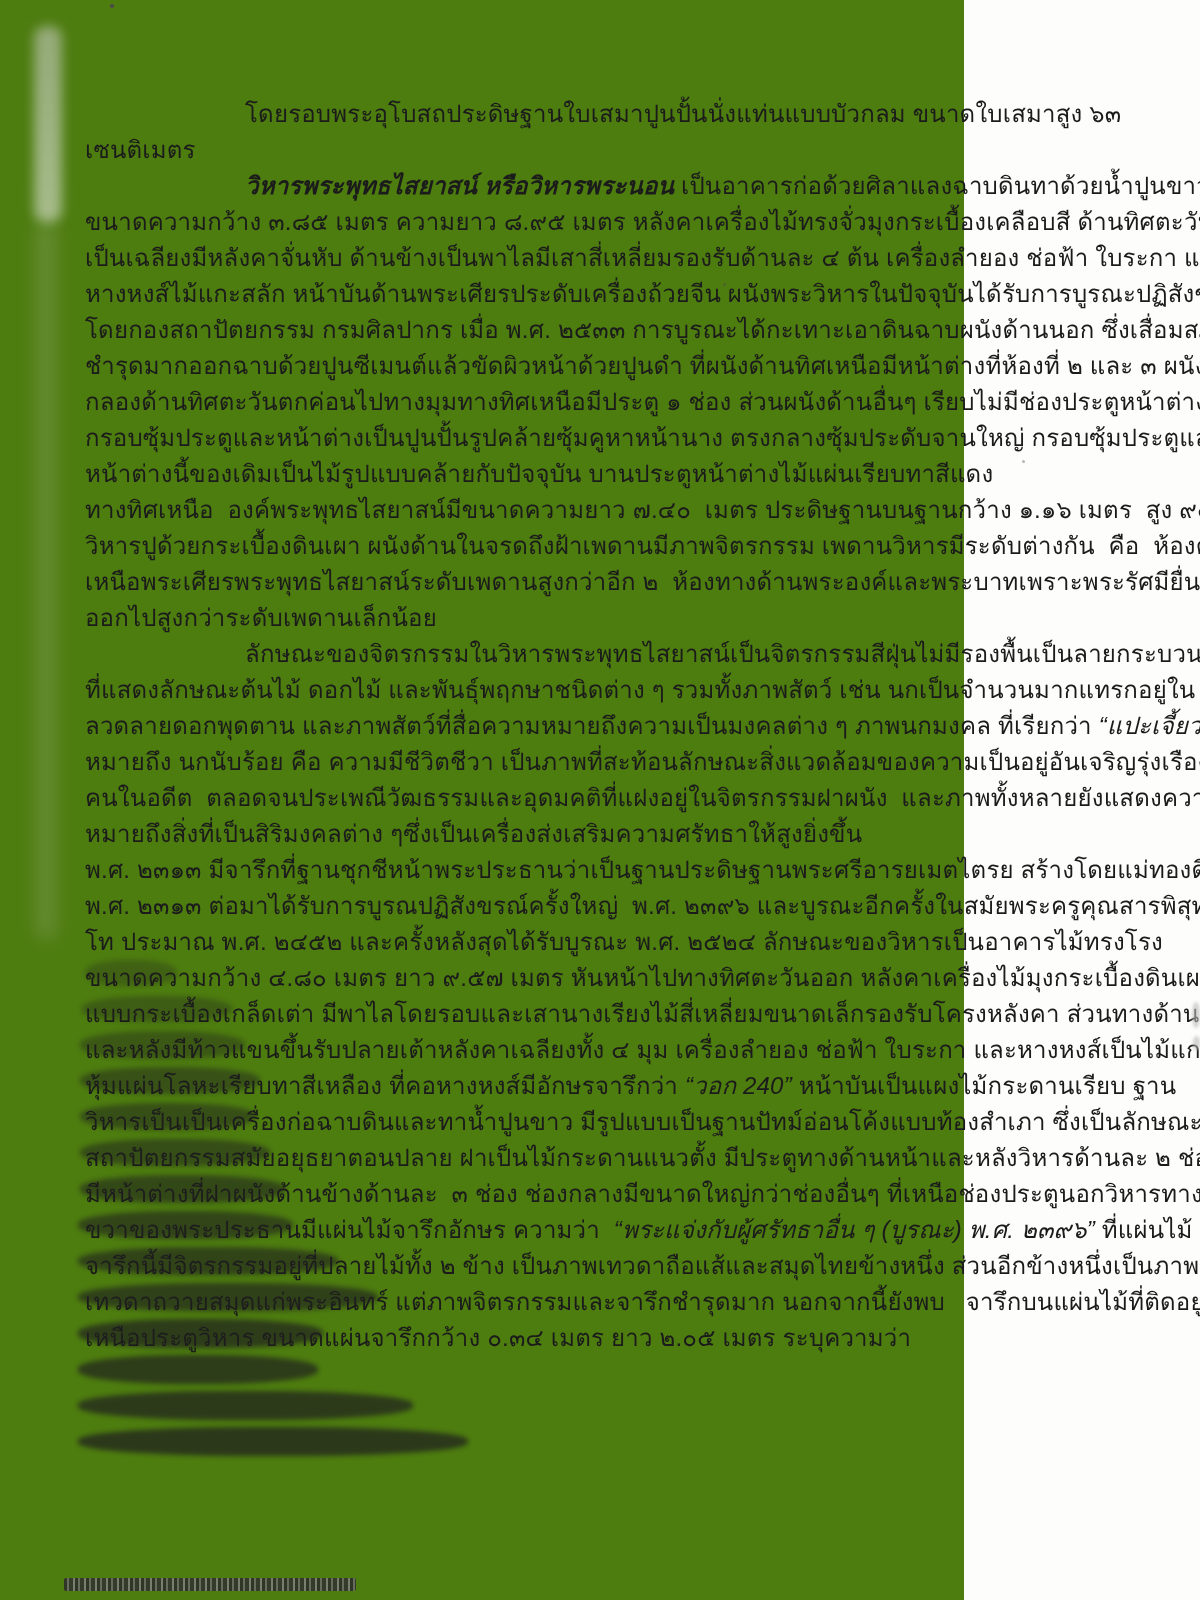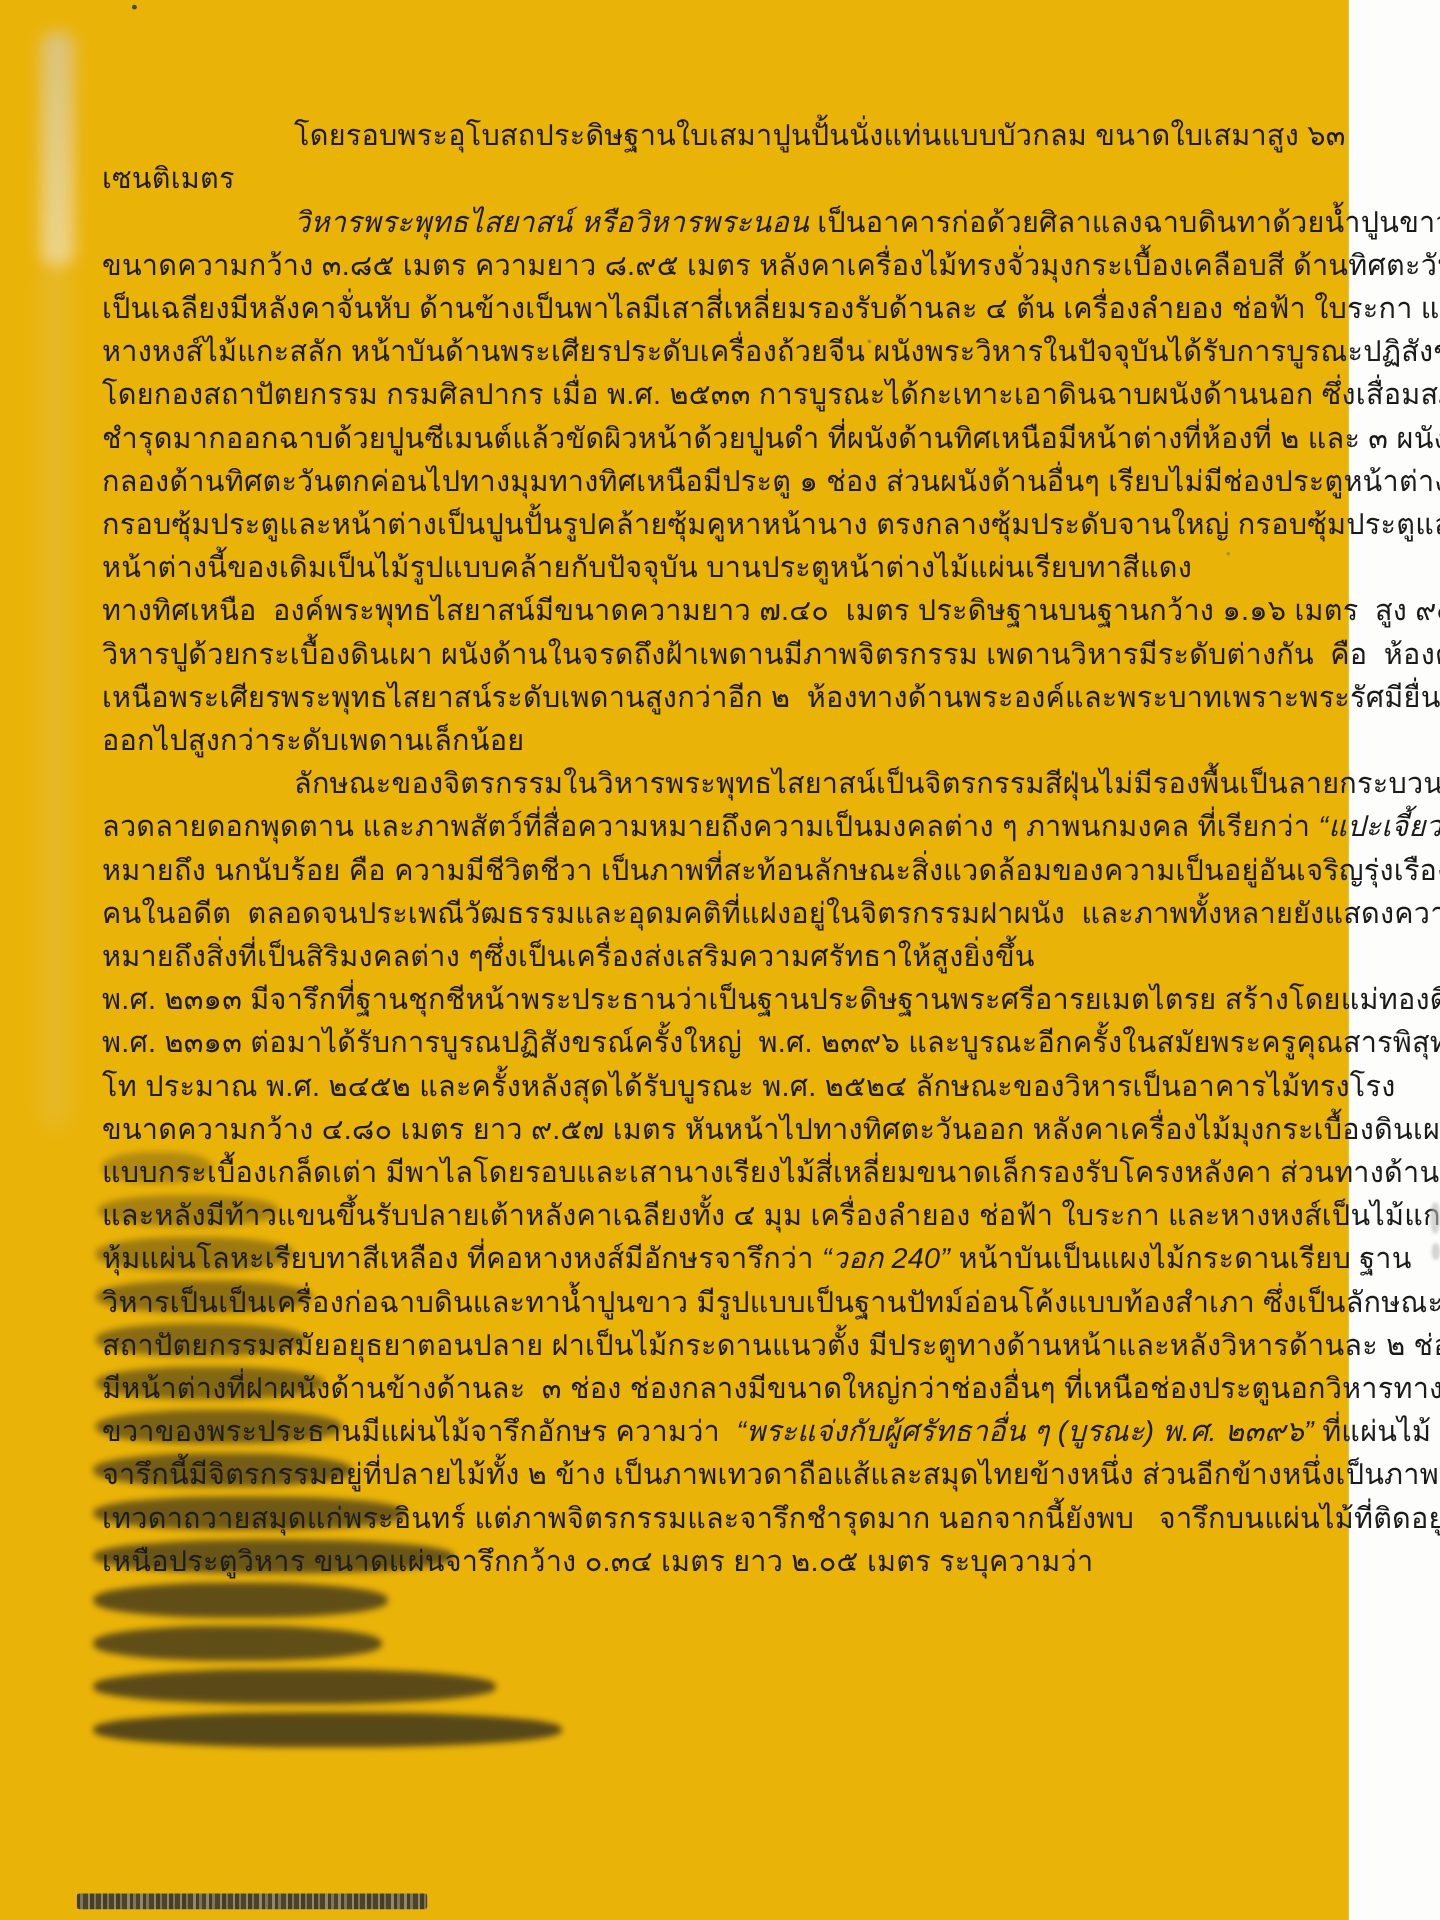--- a/index.html
+++ b/index.html
@@ -1,31 +1,31 @@
 <!DOCTYPE html>
 <html><head>
 <meta charset="utf-8">
 <style>
   html,body{margin:0;padding:0;}
   body{
     width:1200px;height:1600px;overflow:hidden;position:relative;
     background:#fdfdfb;
     font-family:"Liberation Sans","DejaVu Sans",sans-serif;
   }
-  .page{position:absolute;left:0;top:0;width:1124px;height:1600px;background:#eab308;}
+  .page{position:absolute;left:0;top:0;width:964px;height:1600px;background:#4d7c0f;}
   .textblock{
     position:absolute;left:85px;top:96px;width:1060px;
     color:#1b1b1b;font-size:24px;
   }
   .line{
     height:36px;line-height:35px;white-space:pre;overflow:visible;
     letter-spacing:0.2px;
   }
   .indent{text-indent:160px;}
-  .lead{font-weight:normal;font-style:italic;}
+  .lead{font-weight:bold;font-style:italic;}
   .q{font-style:italic;}
   
   .smudge{position:absolute;pointer-events:none;border-radius:45%;}
   .streak-top-left{
     left:34px;top:26px;width:28px;height:196px;
     background:linear-gradient(180deg,#cfcfcf,#e3e3e3 60%,#efefef);
     filter:blur(6px);opacity:.55;border-radius:12px;
   }
   .streak-left-faint{
     left:36px;top:220px;width:20px;height:720px;
@@ -61,20 +61,21 @@
     <div class="line">โดยกองสถาปัตยกรรม กรมศิลปากร เมื่อ พ.ศ. ๒๕๓๓ การบูรณะได้กะเทาะเอาดินฉาบผนังด้านนอก ซึ่งเสื่อมสภาพ</div>
     <div class="line">ชำรุดมากออกฉาบด้วยปูนซีเมนต์แล้วขัดผิวหน้าด้วยปูนดำ ที่ผนังด้านทิศเหนือมีหน้าต่างที่ห้องที่ ๒ และ ๓ ผนังหุ้ม</div>
     <div class="line">กลองด้านทิศตะวันตกค่อนไปทางมุมทางทิศเหนือมีประตู ๑ ช่อง ส่วนผนังด้านอื่นๆ เรียบไม่มีช่องประตูหน้าต่าง</div>
     <div class="line">กรอบซุ้มประตูและหน้าต่างเป็นปูนปั้นรูปคล้ายซุ้มคูหาหน้านาง ตรงกลางซุ้มประดับจานใหญ่ กรอบซุ้มประตูและ</div>
     <div class="line">หน้าต่างนี้ของเดิมเป็นไม้รูปแบบคล้ายกับปัจจุบัน บานประตูหน้าต่างไม้แผ่นเรียบทาสีแดง</div>
     <div class="line">ทางทิศเหนือ  องค์พระพุทธไสยาสน์มีขนาดความยาว ๗.๔๐  เมตร ประดิษฐานบนฐานกว้าง ๑.๑๖ เมตร  สูง ๙๔</div>
     <div class="line">วิหารปูด้วยกระเบื้องดินเผา ผนังด้านในจรดถึงฝ้าเพดานมีภาพจิตรกรรม เพดานวิหารมีระดับต่างกัน  คือ  ห้องตรง</div>
     <div class="line">เหนือพระเศียรพระพุทธไสยาสน์ระดับเพดานสูงกว่าอีก ๒  ห้องทางด้านพระองค์และพระบาทเพราะพระรัศมียื่น</div>
     <div class="line">ออกไปสูงกว่าระดับเพดานเล็กน้อย</div>
     <div class="line indent">ลักษณะของจิตรกรรมในวิหารพระพุทธไสยาสน์เป็นจิตรกรรมสีฝุ่นไม่มีรองพื้นเป็นลายกระบวนจีน</div>
+    <div class="line">ที่แสดงลักษณะต้นไม้ ดอกไม้ และพันธุ์พฤกษาชนิดต่าง ๆ รวมทั้งภาพสัตว์ เช่น นกเป็นจำนวนมากแทรกอยู่ใน</div>
     <div class="line"><span>ลวดลายดอกพุดตาน และภาพสัตว์ที่สื่อความหมายถึงความเป็นมงคลต่าง ๆ ภาพนกมงคล ที่เรียกว่า </span><span class="q">“แปะเจี้ยว”</span></div>
     <div class="line">หมายถึง นกนับร้อย คือ ความมีชีวิตชีวา เป็นภาพที่สะท้อนลักษณะสิ่งแวดล้อมของความเป็นอยู่อันเจริญรุ่งเรืองของ</div>
     <div class="line">คนในอดีต  ตลอดจนประเพณีวัฒธรรมและอุดมคติที่แฝงอยู่ในจิตรกรรมฝาผนัง  และภาพทั้งหลายยังแสดงความ</div>
     <div class="line">หมายถึงสิ่งที่เป็นสิริมงคลต่าง ๆซึ่งเป็นเครื่องส่งเสริมความศรัทธาให้สูงยิ่งขึ้น</div>
     <div class="line">พ.ศ. ๒๓๑๓ มีจารึกที่ฐานชุกชีหน้าพระประธานว่าเป็นฐานประดิษฐานพระศรีอารยเมตไตรย สร้างโดยแม่ทองดี</div>
     <div class="line">พ.ศ. ๒๓๑๓ ต่อมาได้รับการบูรณปฏิสังขรณ์ครั้งใหญ่  พ.ศ. ๒๓๙๖ และบูรณะอีกครั้งในสมัยพระครูคุณสารพิสุทธิ</div>
     <div class="line">โท ประมาณ พ.ศ. ๒๔๕๒ และครั้งหลังสุดได้รับบูรณะ พ.ศ. ๒๕๒๔ ลักษณะของวิหารเป็นอาคารไม้ทรงโรง</div>
     <div class="line">ขนาดความกว้าง ๔.๘๐ เมตร ยาว ๙.๕๗ เมตร หันหน้าไปทางทิศตะวันออก หลังคาเครื่องไม้มุงกระเบื้องดินเผา</div>
     <div class="line">แบบกระเบื้องเกล็ดเต่า มีพาไลโดยรอบและเสานางเรียงไม้สี่เหลี่ยมขนาดเล็กรองรับโครงหลังคา ส่วนทางด้านหน้า</div>
     <div class="line">และหลังมีท้าวแขนขึ้นรับปลายเต้าหลังคาเฉลียงทั้ง ๔ มุม เครื่องลำยอง ช่อฟ้า ใบระกา และหางหงส์เป็นไม้แกะสลัก</div>

